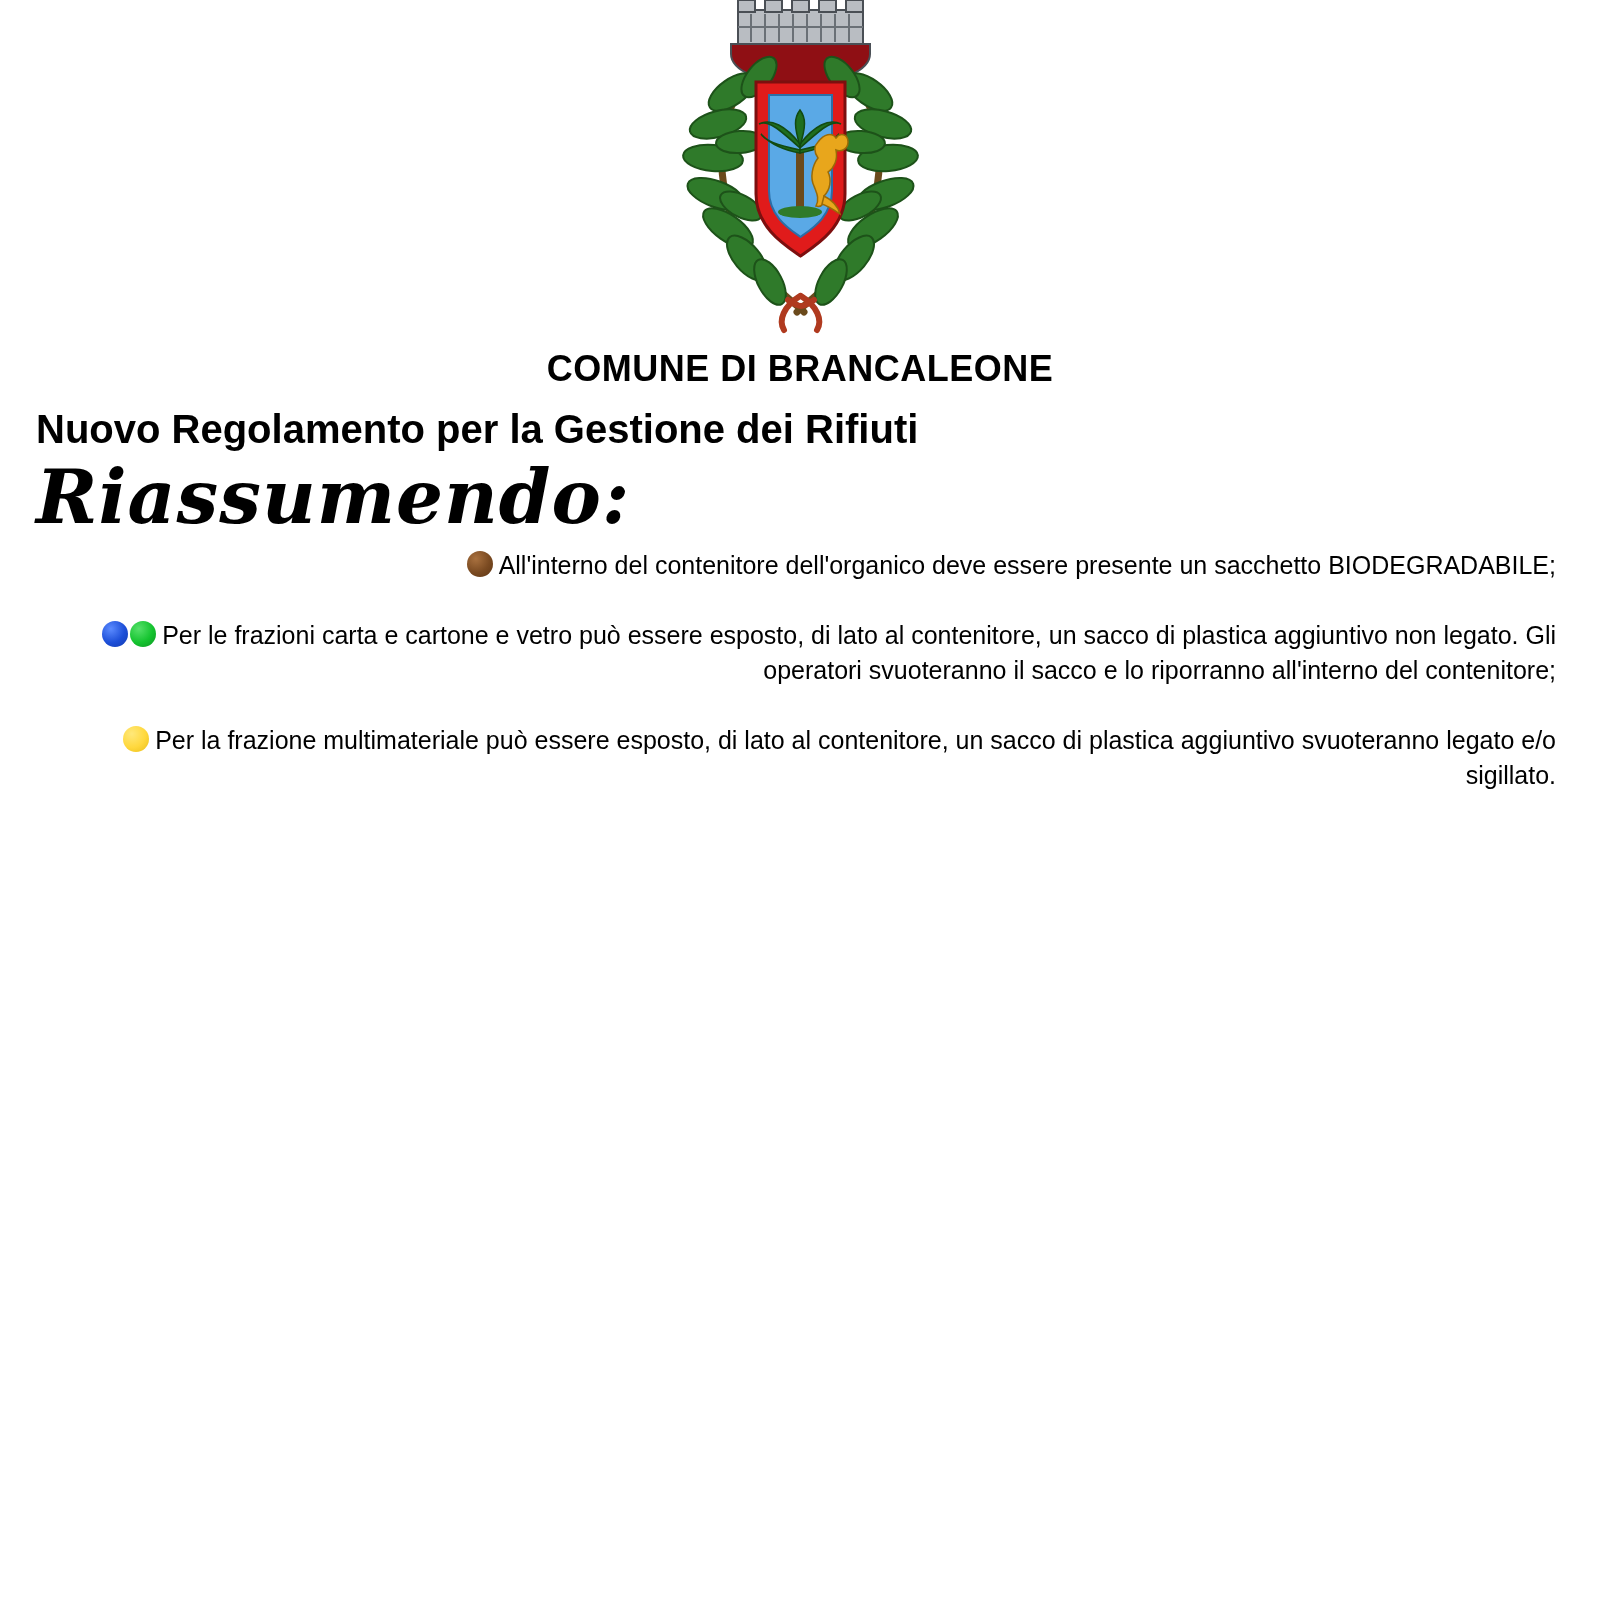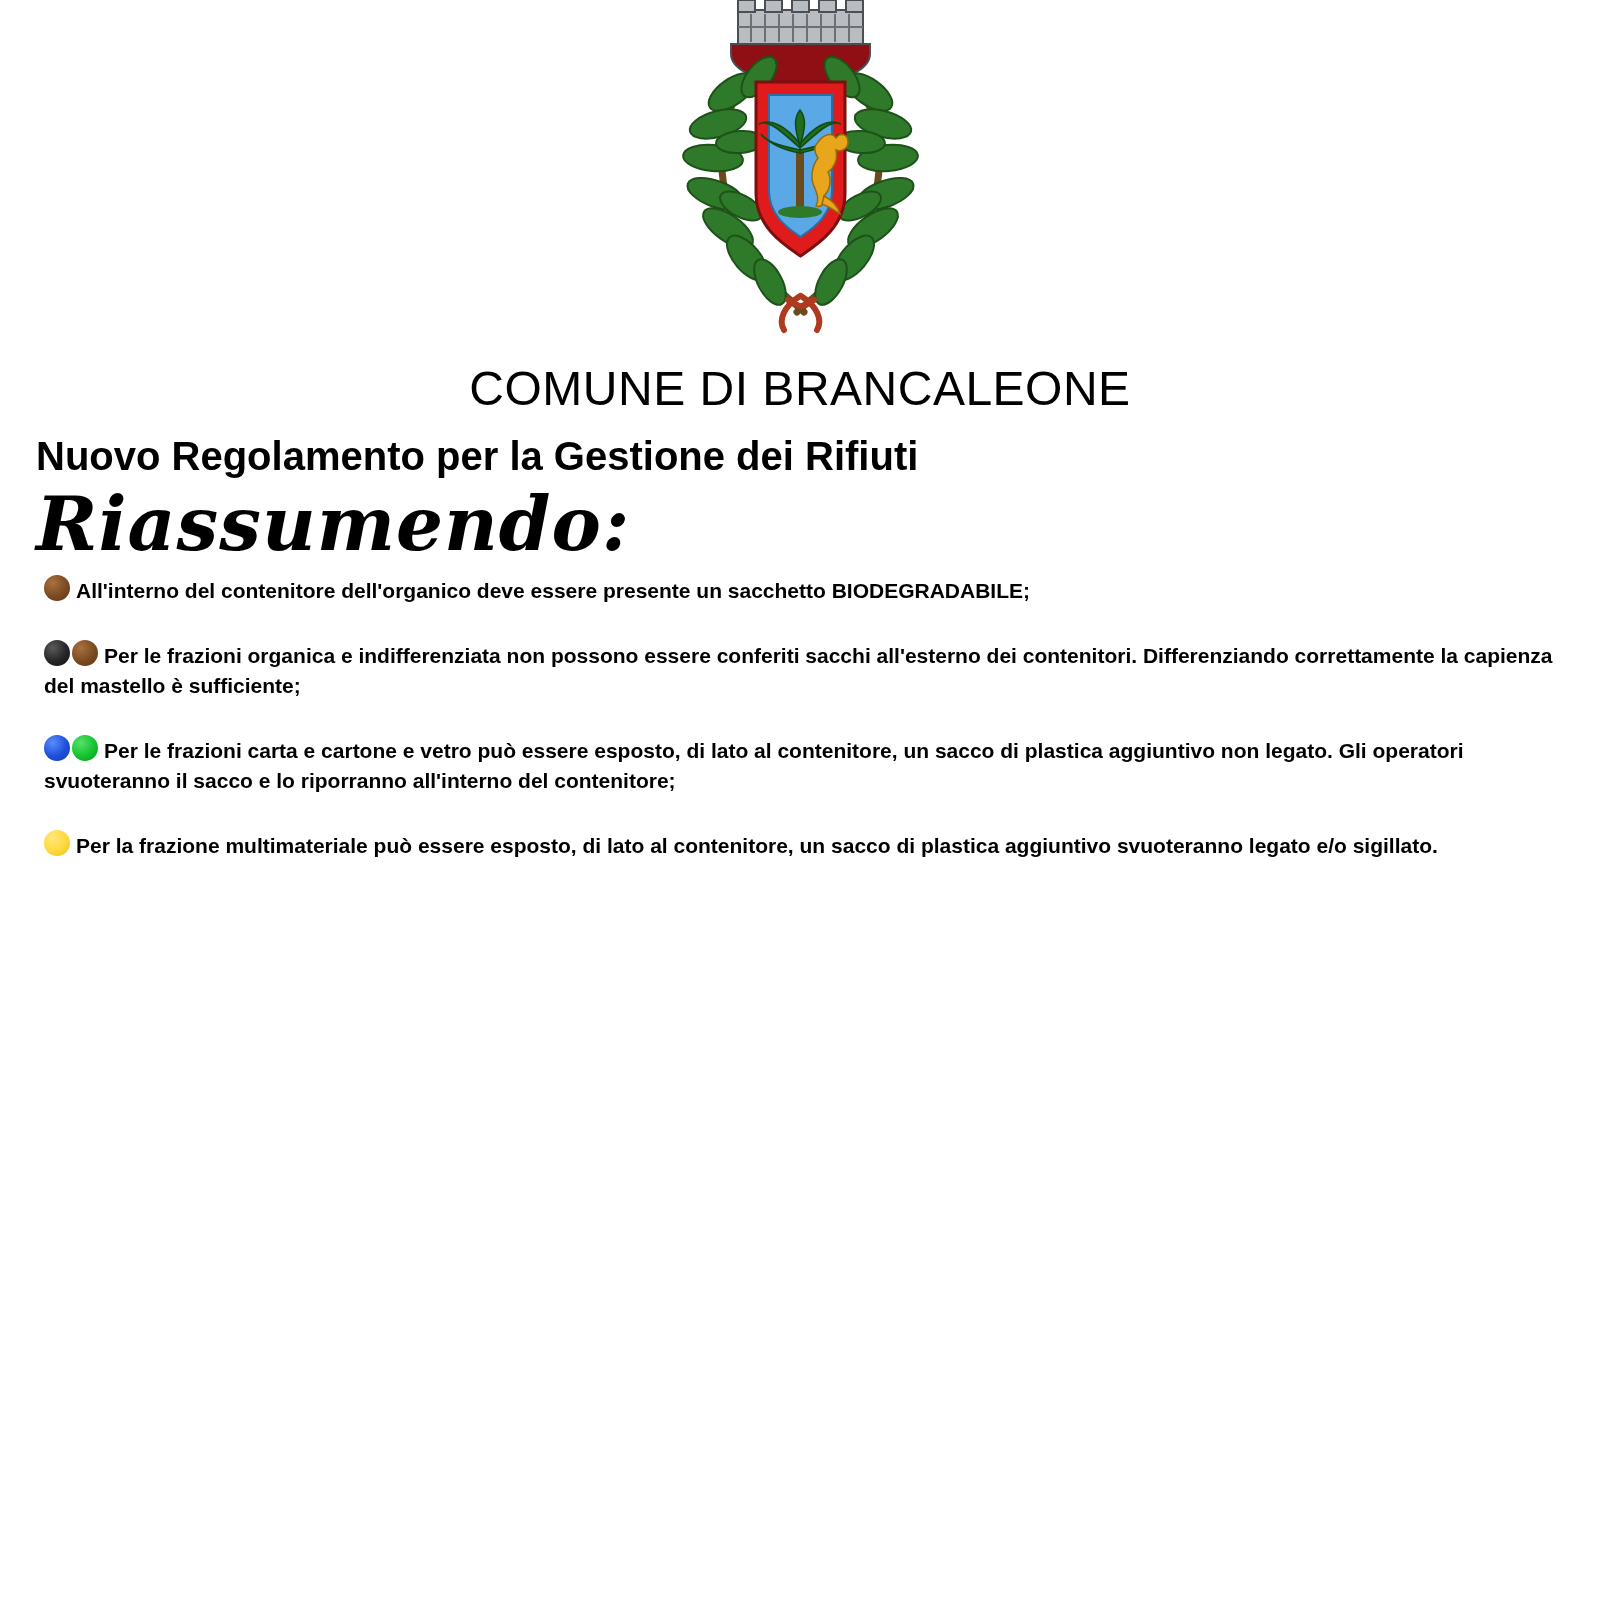--- a/index.html
+++ b/index.html
@@ -32,24 +32,24 @@
     width: 345px;
     height: 335px;
     position: relative;
     background: #ffffff;
   }
   .crest svg { display: block; width: 100%; height: 100%; }
 
   
   .title-main {
     text-align: center;
-    font-weight: normal;
-    font-size: 48px;
+    font-weight: bold;
+    font-size: 36px;
     letter-spacing: 0.5px;
-    margin: 28px 0 0 0;
+    margin: 14px 0 0 0;
     line-height: 1.1;
   }
   .title-sub {
     text-align: left;
     font-weight: bold;
     font-size: 40px;
     margin: 18px 0 0 0;
     line-height: 1.1;
   }
   .title-script {
@@ -62,25 +62,25 @@
     margin: 8px 0 10px 0;
     line-height: 1.05;
   }
 
   
   .rules {
     margin: 12px 0 0 0;
     padding: 0 8px 0 8px;
   }
   .rule {
-    font-weight: bold;
-    font-size: 21px;
+    font-weight: normal;
+    font-size: 25px;
     line-height: 1.42;
     margin: 0 0 34px 0;
-    text-align: left;
+    text-align: right;
   }
   .rule:last-child { margin-bottom: 0; }
 
   .dots {
     display: inline;
     white-space: nowrap;
     margin-right: 4px;
   }
   .dot {
     display: inline-block;
@@ -198,23 +198,20 @@
   <h2 class="title-sub">Nuovo Regolamento per la Gestione dei Rifiuti</h2>
   <div class="title-script">Riassumendo:</div>
 
   <div class="rules">
 
     <p class="rule">
       <span class="dots"><span class="dot brown"></span></span><span>All'interno del contenitore dell'organico deve essere presente un sacchetto BIODEGRADABILE;</span>
     </p>
 
 
-    <p class="rule">
-      <span class="dots"><span class="dot black"></span><span class="dot brown"></span></span><span>Per le frazioni organica e indifferenziata non possono essere conferiti sacchi all'esterno dei contenitori. Differenziando correttamente la capienza del mastello è sufficiente;</span>
-    </p>
 
     <p class="rule">
       <span class="dots"><span class="dot blue"></span><span class="dot green"></span></span><span>Per le frazioni carta e cartone e vetro può essere esposto, di lato al contenitore, un sacco di plastica aggiuntivo non legato. Gli operatori svuoteranno il sacco e lo riporranno all'interno del contenitore;</span>
     </p>
 
     <p class="rule">
       <span class="dots"><span class="dot yellow"></span></span><span>Per la frazione multimateriale può essere esposto, di lato al contenitore, un sacco di plastica aggiuntivo svuoteranno legato e/o sigillato.</span>
     </p>
 
   </div>

